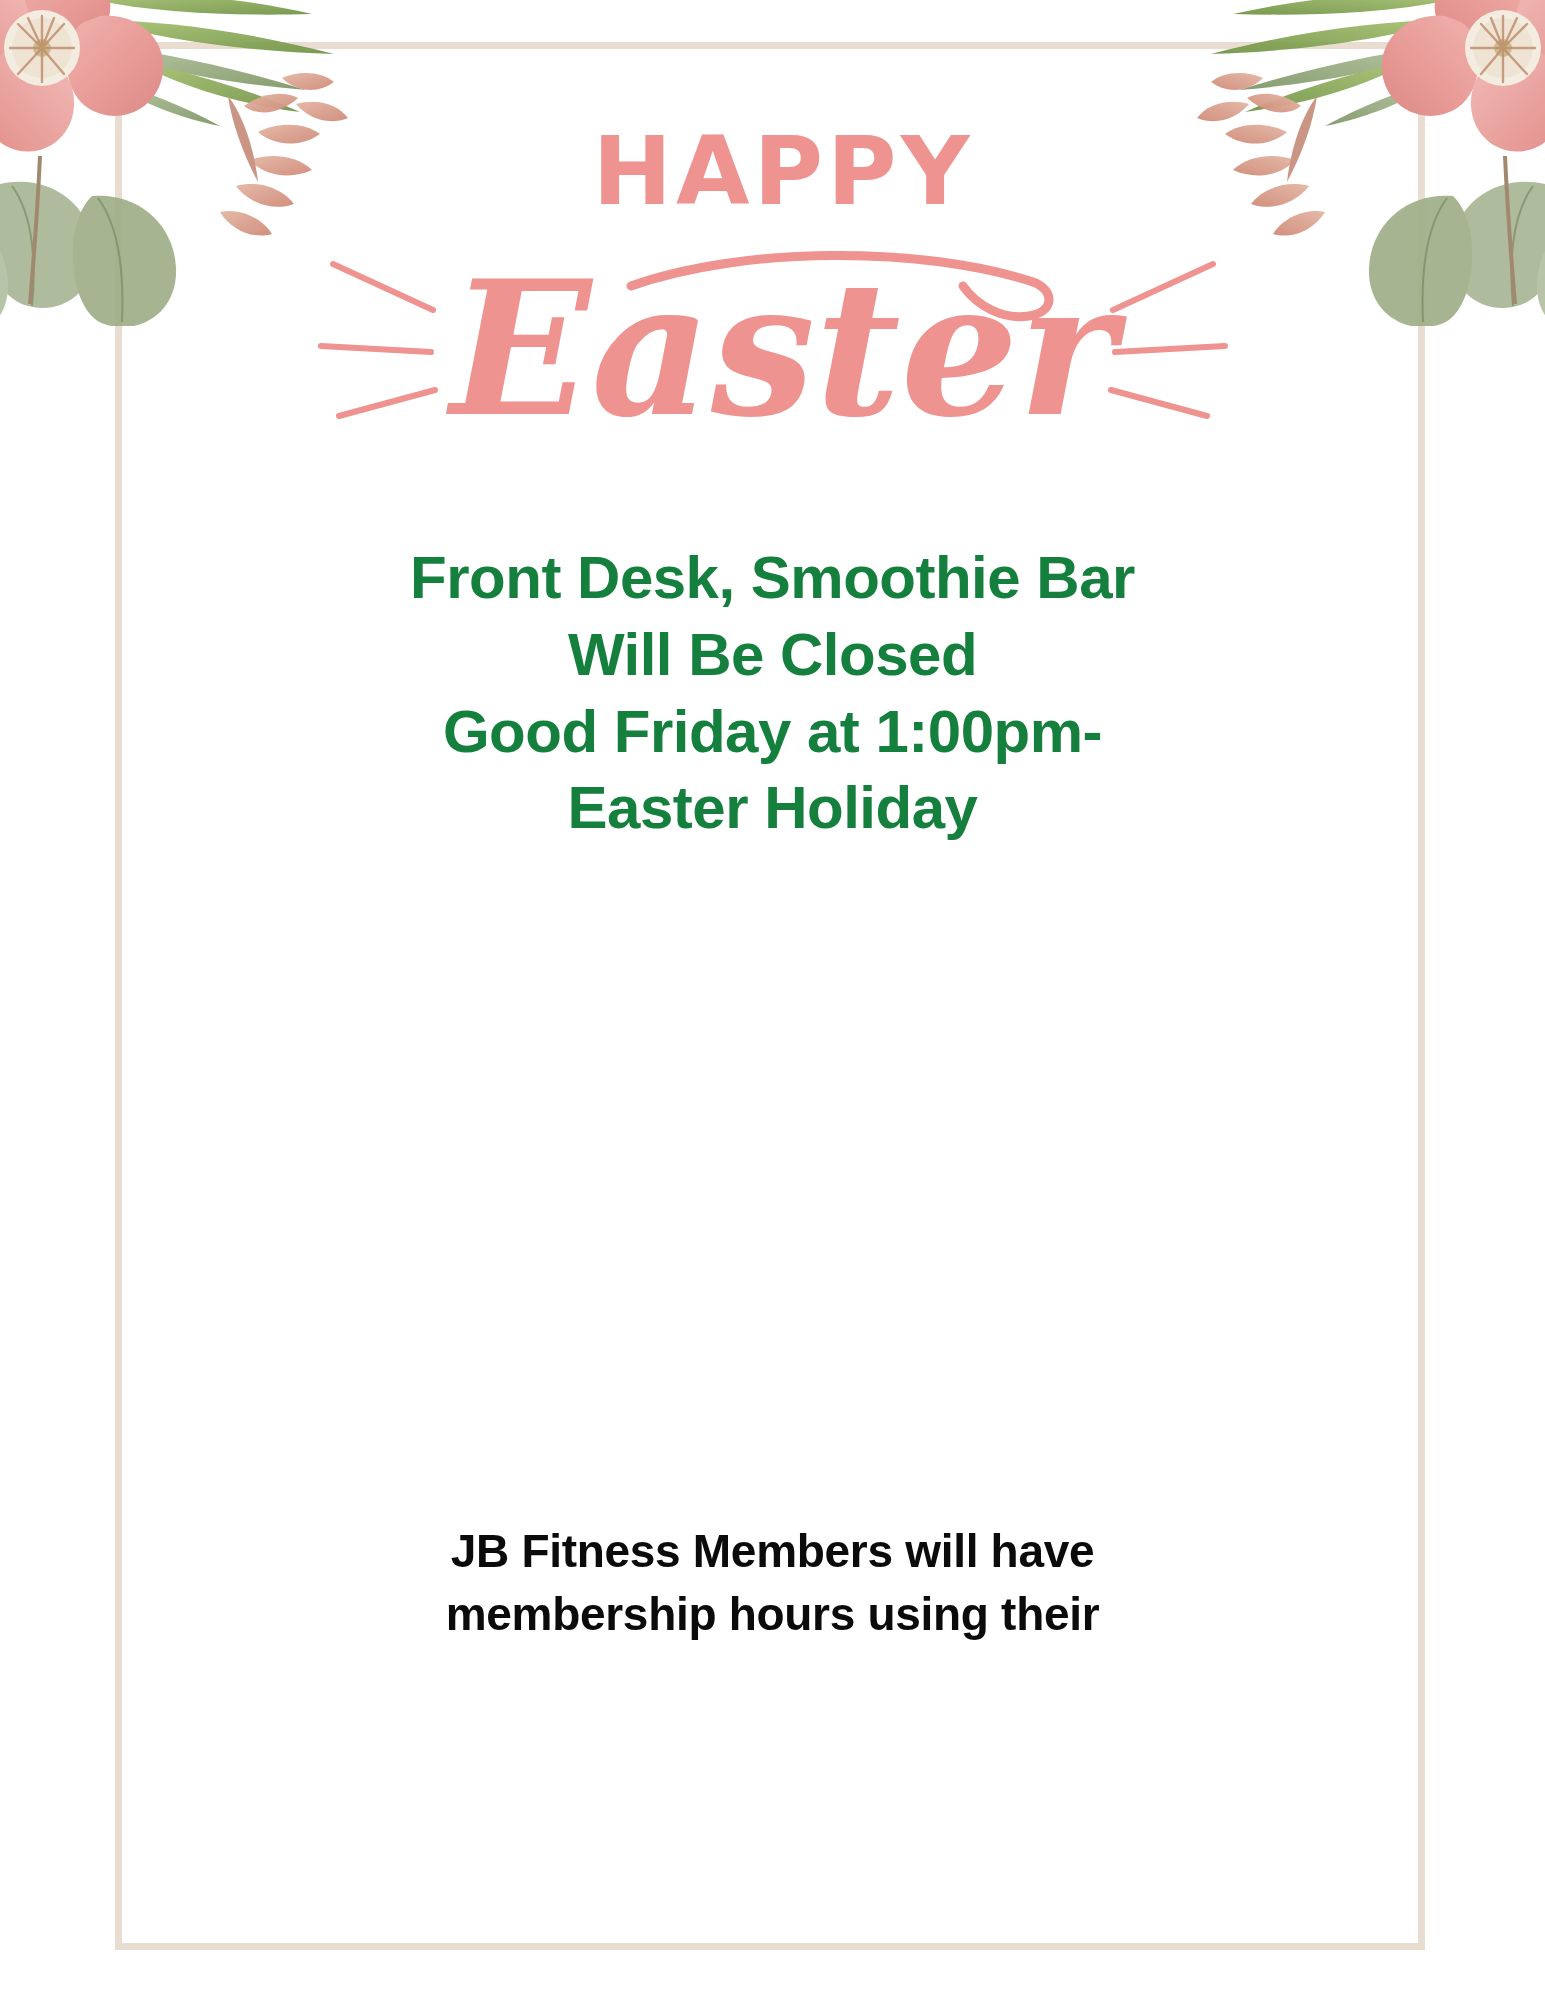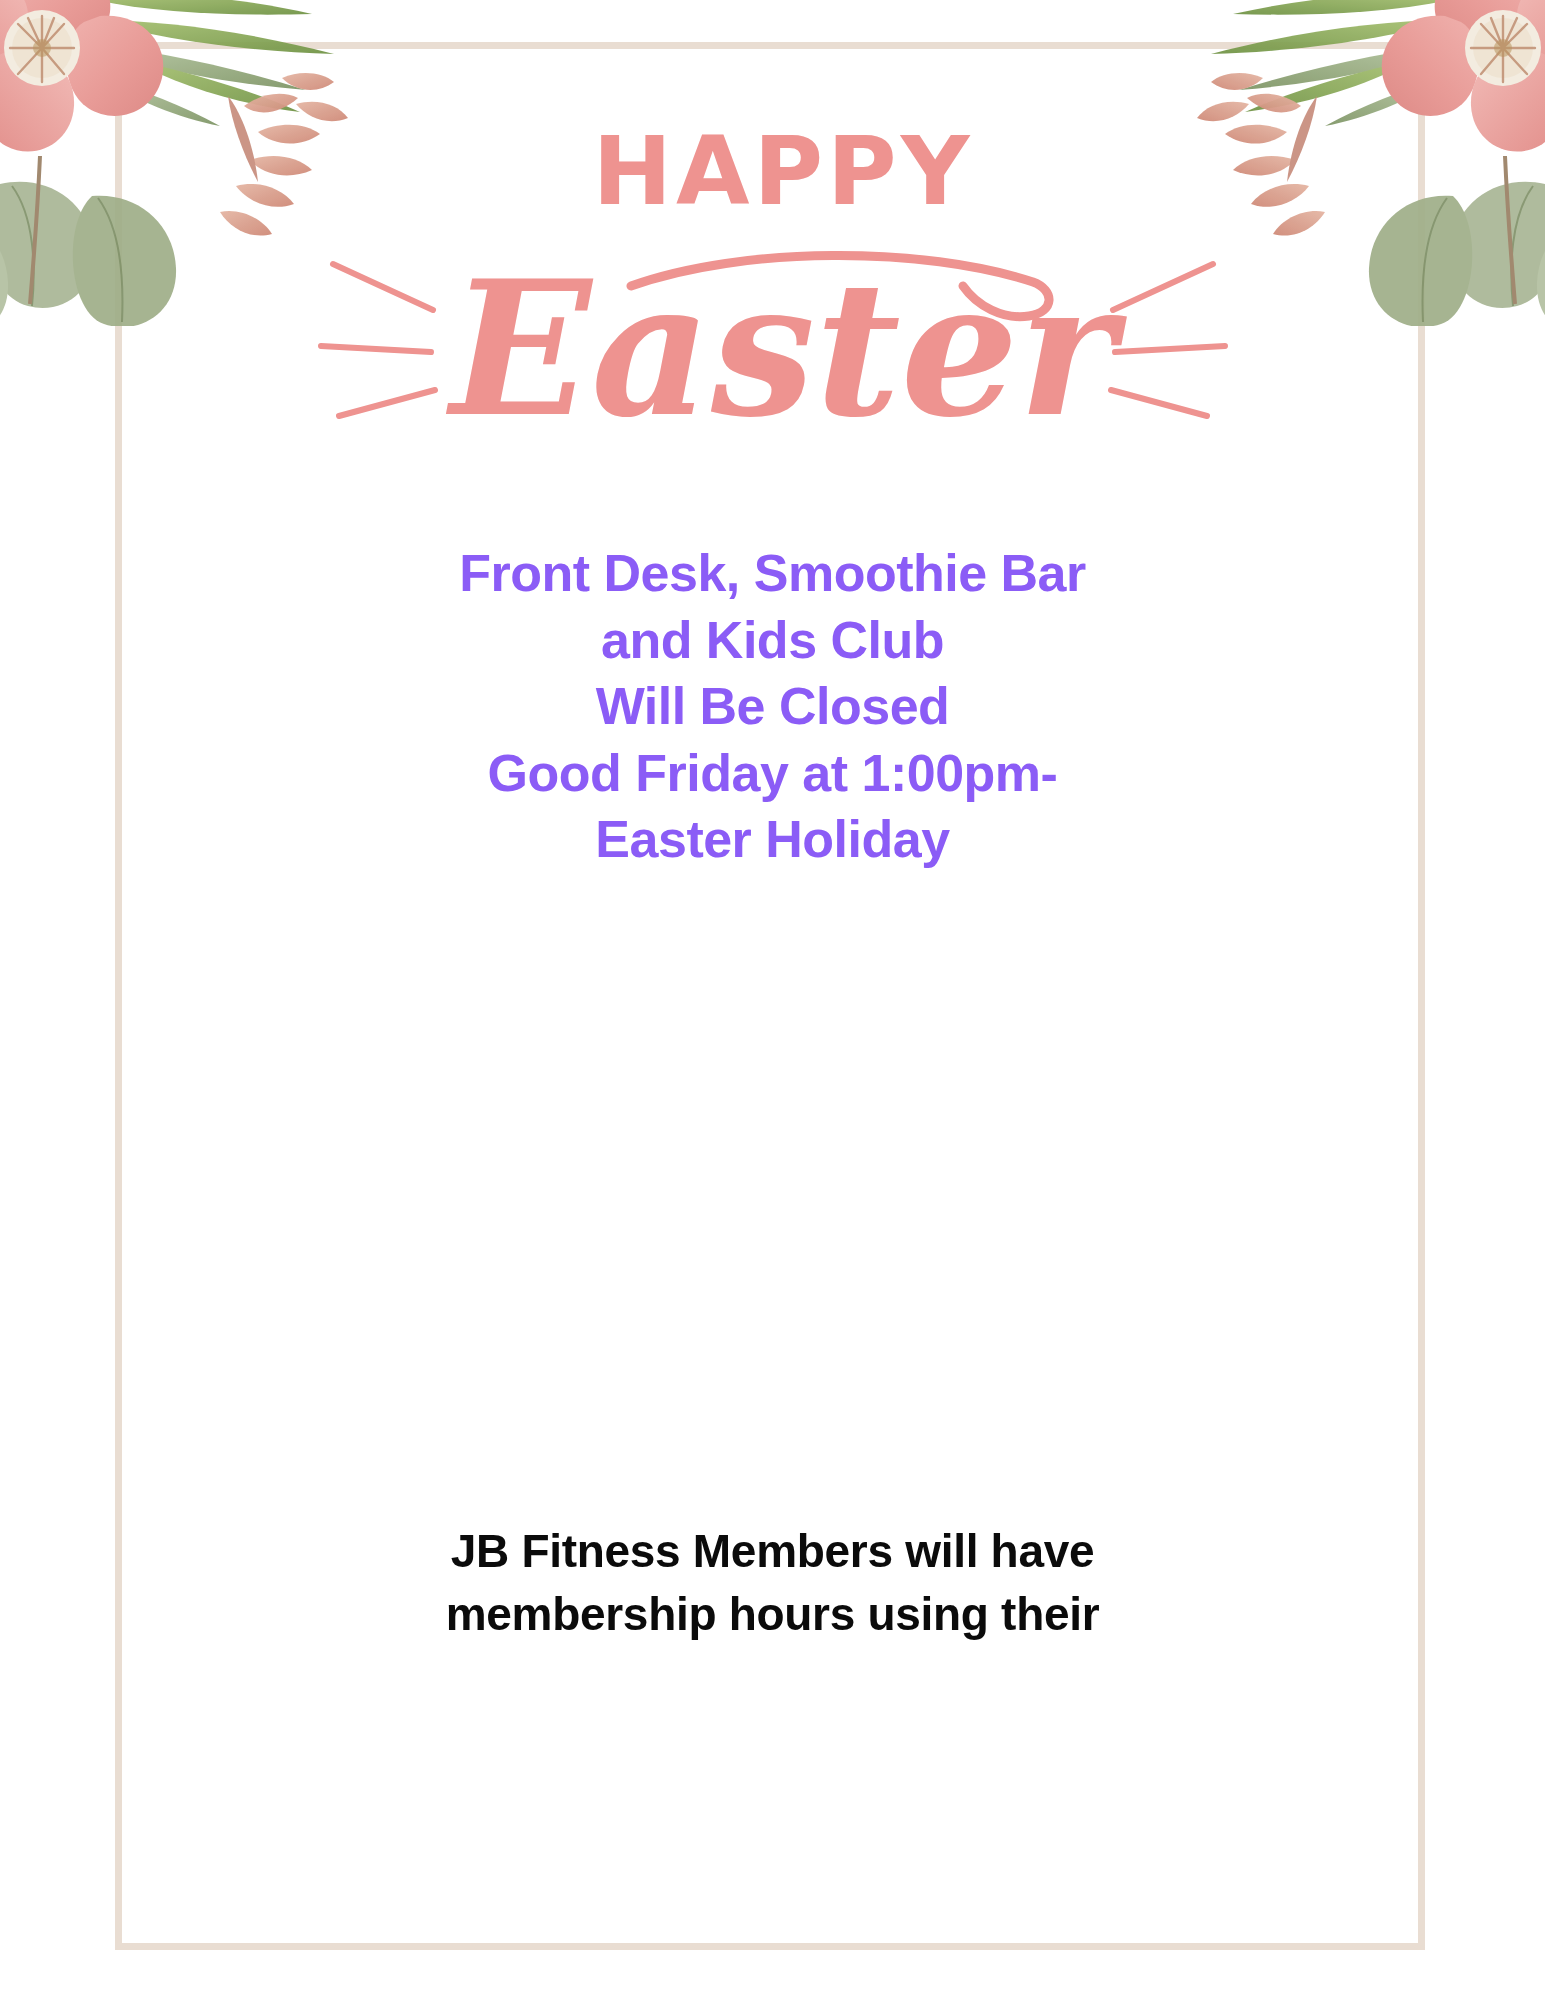--- a/index.html
+++ b/index.html
@@ -79,23 +79,23 @@
   .body-block {
     position: absolute;
     left: 150px;
     width: 1245px;
     top: 540px;
     text-align: center;
   }
   .lede {
     font-family: "Liberation Sans", sans-serif;
     font-weight: bold;
-    font-size: 52px;
+    font-size: 60px;
     line-height: 1.28;
-    color: #8b5cf6;
+    color: #15803d;
     letter-spacing: -0.5px;
     margin: 0;
   }
   .lede .ln { display: block; }
 
   .note-block {
     position: absolute;
     left: 175px;
     width: 1195px;
     top: 1520px;
@@ -279,21 +279,20 @@
 
       <path d="M318 190 C430 150 610 150 720 186 C742 194 742 216 716 220 C690 224 664 210 650 190" fill="none" stroke="#ee9390" stroke-width="9" stroke-linecap="round"></path>
 
       <text class="easter-word" x="470" y="318" text-anchor="middle">Easter</text>
     </svg>
   </div>
 
   <div class="body-block">
     <p class="lede">
       <span class="ln">Front Desk, Smoothie Bar</span>
-      <span class="ln">and Kids Club</span>
       <span class="ln">Will Be Closed</span>
       <span class="ln">Good Friday at 1:00pm-</span>
       <span class="ln">Easter Holiday</span>
     </p>
   </div>
 
   <div class="note-block">
     <p class="note">
       <span class="ln">JB Fitness Members will have</span>
       <span class="ln">membership hours using their</span>

